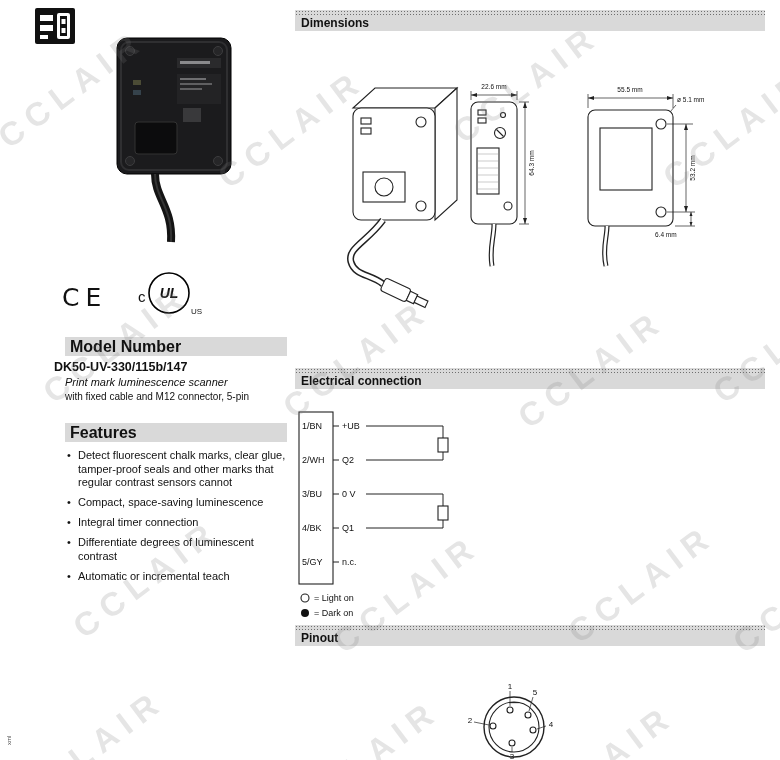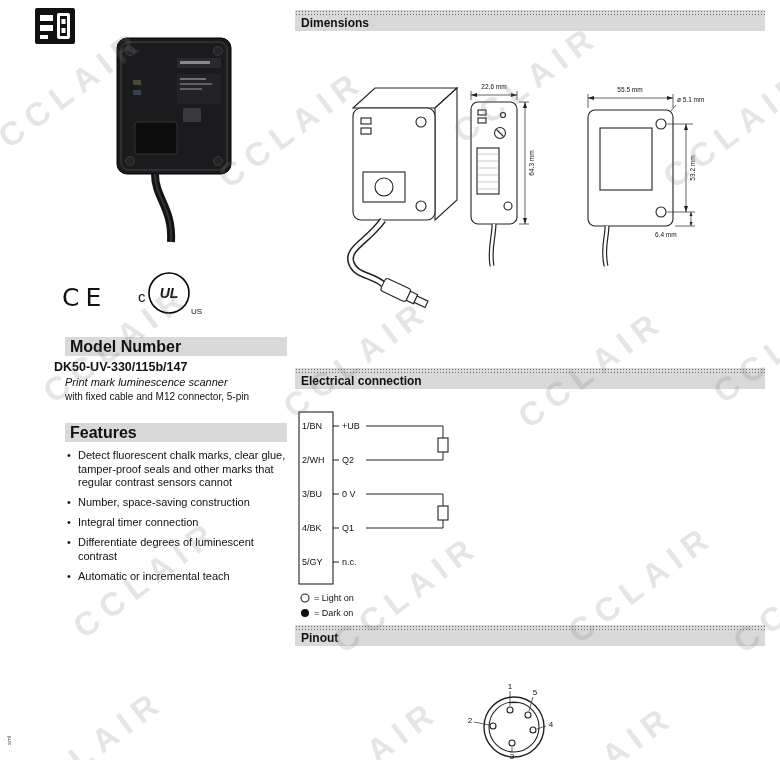--- a/index.html
+++ b/index.html
@@ -108,21 +108,21 @@
   </svg>
 
   <div class="lheader" style="top:337px;">Model Number</div>
   <div class="abs model-number" style="left:54px;top:360px;">DK50-UV-330/115b/147</div>
   <div class="abs desc" style="left:65px;top:376px;width:224px;font-style:italic;">Print mark luminescence scanner</div>
   <div class="abs subdesc" style="left:65px;top:391px;width:224px;">with fixed cable and M12 connector, 5-pin</div>
 
   <div class="lheader" style="top:423px;">Features</div>
   <ul class="feat abs" style="left:65px;top:449px;">
     <li>Detect fluorescent chalk marks, clear glue, tamper-proof seals and other marks that regular contrast sensors cannot</li>
-    <li>Number, space-saving construction</li>
+    <li>Compact, space-saving luminescence</li>
     <li>Integral timer connection</li>
     <li>Differentiate degrees of luminescent contrast</li>
     <li>Automatic or incremental teach</li>
   </ul>
 
   <div class="abs docid" style="left:6px;top:745px;">xml</div>
 
   <div class="rheader" style="top:10px;">Dimensions</div>
 
   <svg class="abs" style="left:295px;top:36px;" width="470" height="335" viewBox="0 0 470 335">

